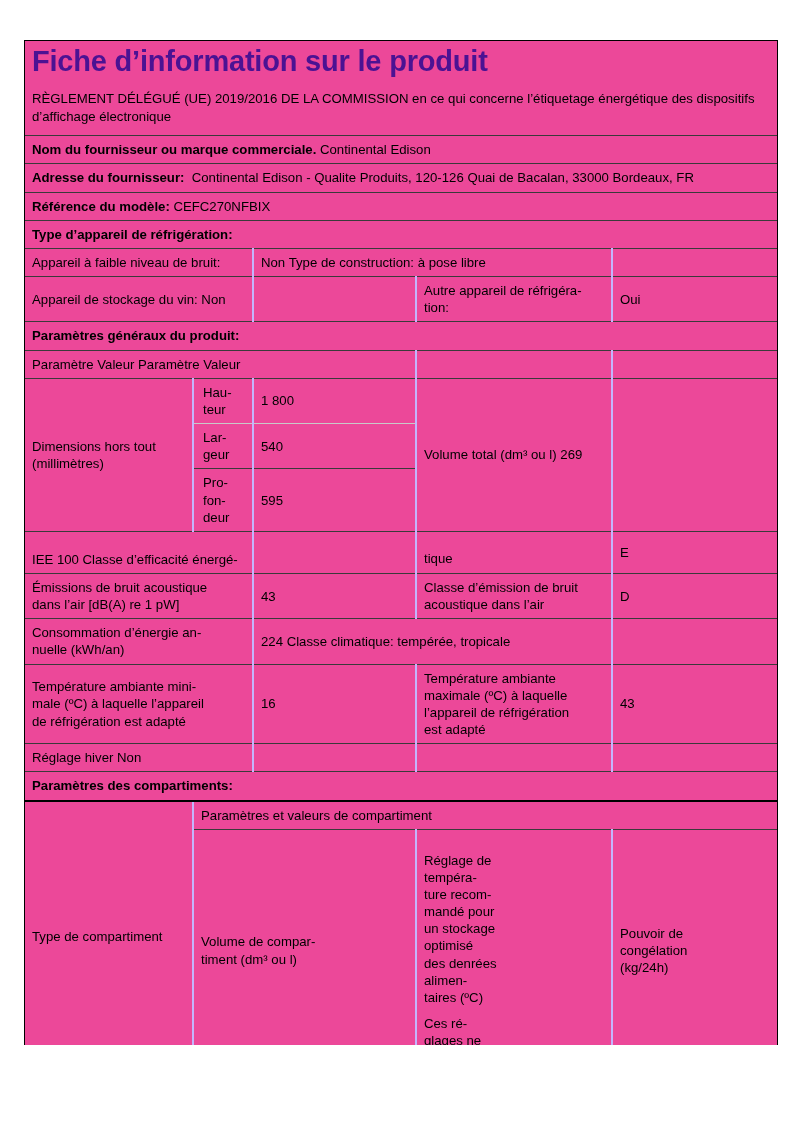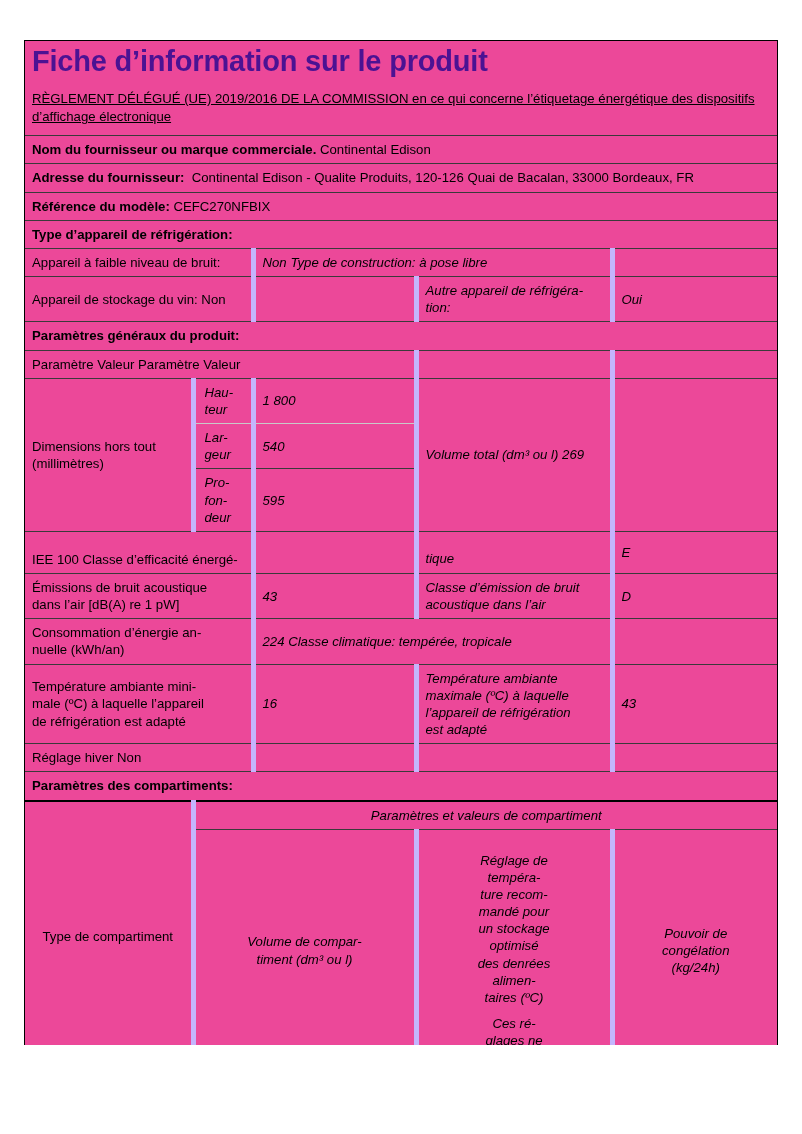--- a/index.html
+++ b/index.html
@@ -49,45 +49,44 @@
     padding: 5px 7px;
     font-size: 13.2px;
     line-height: 1.30;
     box-sizing: border-box;
     overflow: visible;
     white-space: nowrap;
   }
 
   .bt   { border-top: 1px solid #3a3a3a; margin-left: 40px; }
   .bt2  { border-top: 2px solid #000; }
-  .bl   { border-left: 5px solid #c4b5fd; font-style: italic; }
+  .bl   { border-left: 2px solid #c4b5fd; }
   .btl  { border-top: 1px solid #c9c9c9; }
 
   .bold { font-weight: bold; }
-  .ctr  { text-align: center; }
+  .ctr  { }
   .top  { vertical-align: top; }
   .mid  { vertical-align: middle; }
 
   
   .title-cell { padding: 12px 12px 6px 12px; }
   .doc-title {
     font-size: 29px;
     font-weight: bold;
     color: #4b1293;
     letter-spacing: -0.2px;
     line-height: 1.1;
     margin: 0 0 12px 0;
     white-space: nowrap;
   }
   .doc-sub {
     font-size: 13.2px;
     line-height: 1.38;
     white-space: normal;
     margin: 0 0 4px 0;
-    text-decoration: underline;
   }
 
   
   .spill { position: relative; }
   .spill > span { position: relative; z-index: 2; background: transparent; }
 
   .footer {
     position: absolute;
     left: 24px;
     top: 1053px;

